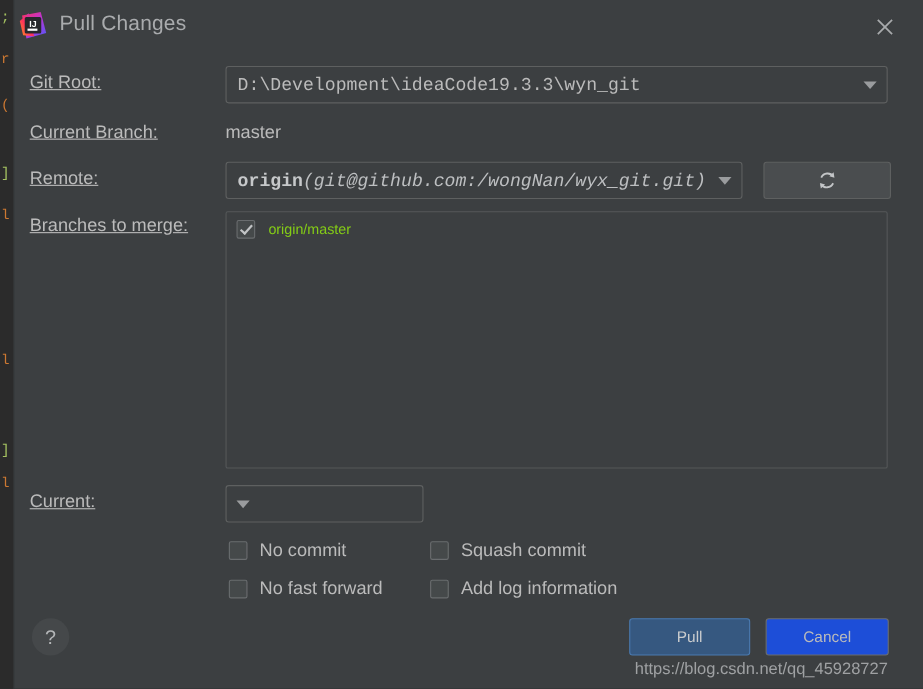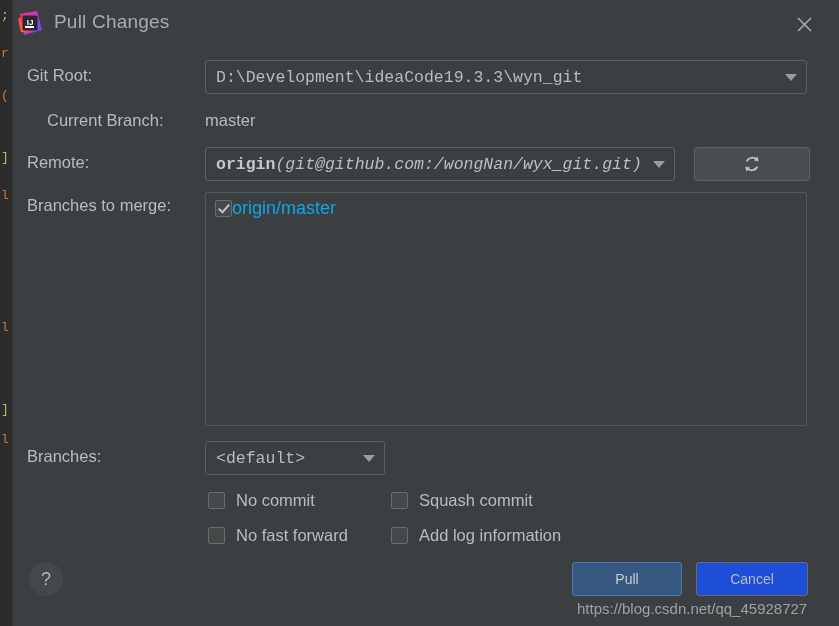--- a/index.html
+++ b/index.html
@@ -65,20 +65,21 @@
     cursor: pointer;
   }
   #close-btn svg { display: block; }
 
   
   .lbl {
     position: absolute;
     font-size: 16.5px;
     color: #bbbbbb;
     white-space: nowrap;
+    text-decoration: underline;
   }
   .val {
     position: absolute;
     font-size: 16.5px;
     color: #bbbbbb;
     white-space: nowrap;
   }
 
   
   .combo {
@@ -138,23 +139,23 @@
     overflow: hidden;
   }
   .branch-row {
     display: flex;
     align-items: center;
     height: 30px;
     padding-left: 9px;
     cursor: pointer;
   }
   .branch-row .blabel {
-    margin-left: 0;
-    font-size: 18px;
-    color: #0ea5e9;
+    margin-left: 12px;
+    font-size: 13px;
+    color: #84cc16;
   }
 
   
   .cbox {
     box-sizing: border-box;
     width: 17px; height: 17px;
     border: 1px solid #6a6d6f;
     border-radius: 2px;
     background: #45494a;
     position: relative;
@@ -276,21 +277,21 @@
   </div>
 
   <div class="lbl" style="left:14px; top:66px;">Git Root:</div>
   <div class="combo" id="gitroot-combo" style="left:192px; top:60px; width:602px; height:34px;">
     <div class="combo-text">D:\Development\ideaCode19.3.3\wyn_git</div>
     <div class="arrow">
         <div class="tri-down"></div>
       </div>
   </div>
 
-  <div class="lbl" style="left:14px; top:111px;margin-left:20px;">Current Branch:</div>
+  <div class="lbl" style="left:14px; top:111px;">Current Branch:</div>
   <div class="val" style="left:192px; top:111px;">master</div>
 
   <div class="lbl" style="left:14px; top:153px;">Remote:</div>
   <div class="combo" id="remote-combo" style="left:192px; top:147px; width:470px; height:34px;">
     <div class="combo-text"><span class="rm-name">origin</span><span class="rm-url">(git@github.com:/wongNan/wyx_git.git)</span></div>
     <div class="arrow">
         <div class="tri-down"></div>
       </div>
   </div>
   <div id="refresh-btn" style="left:681px; top:147px; width:116px; height:34px;">
@@ -303,23 +304,22 @@
   </div>
 
   <div class="lbl" style="left:14px; top:196px;">Branches to merge:</div>
   <div id="branch-list" style="left:192px; top:192px; width:602px; height:234px;">
     <div class="branch-row">
       <div class="cbox checked"></div>
       <div class="blabel">origin/master</div>
     </div>
   </div>
 
-  <div class="lbl" style="left:14px; top:447px;">Branches:</div>
+  <div class="lbl" style="left:14px; top:447px;">Current:</div>
   <div class="combo" id="strategy-combo" style="left:192px; top:441px; width:180px; height:34px;">
-    <div class="combo-text">&lt;default&gt;</div>
     <div class="arrow">
         <div class="tri-down"></div>
       </div>
   </div>
 
   <div class="opt" style="left:195px; top:491px;">
     <div class="cbox"></div>
     <div class="olabel">No commit</div>
   </div>
   <div class="opt" style="left:195px; top:526px;">

